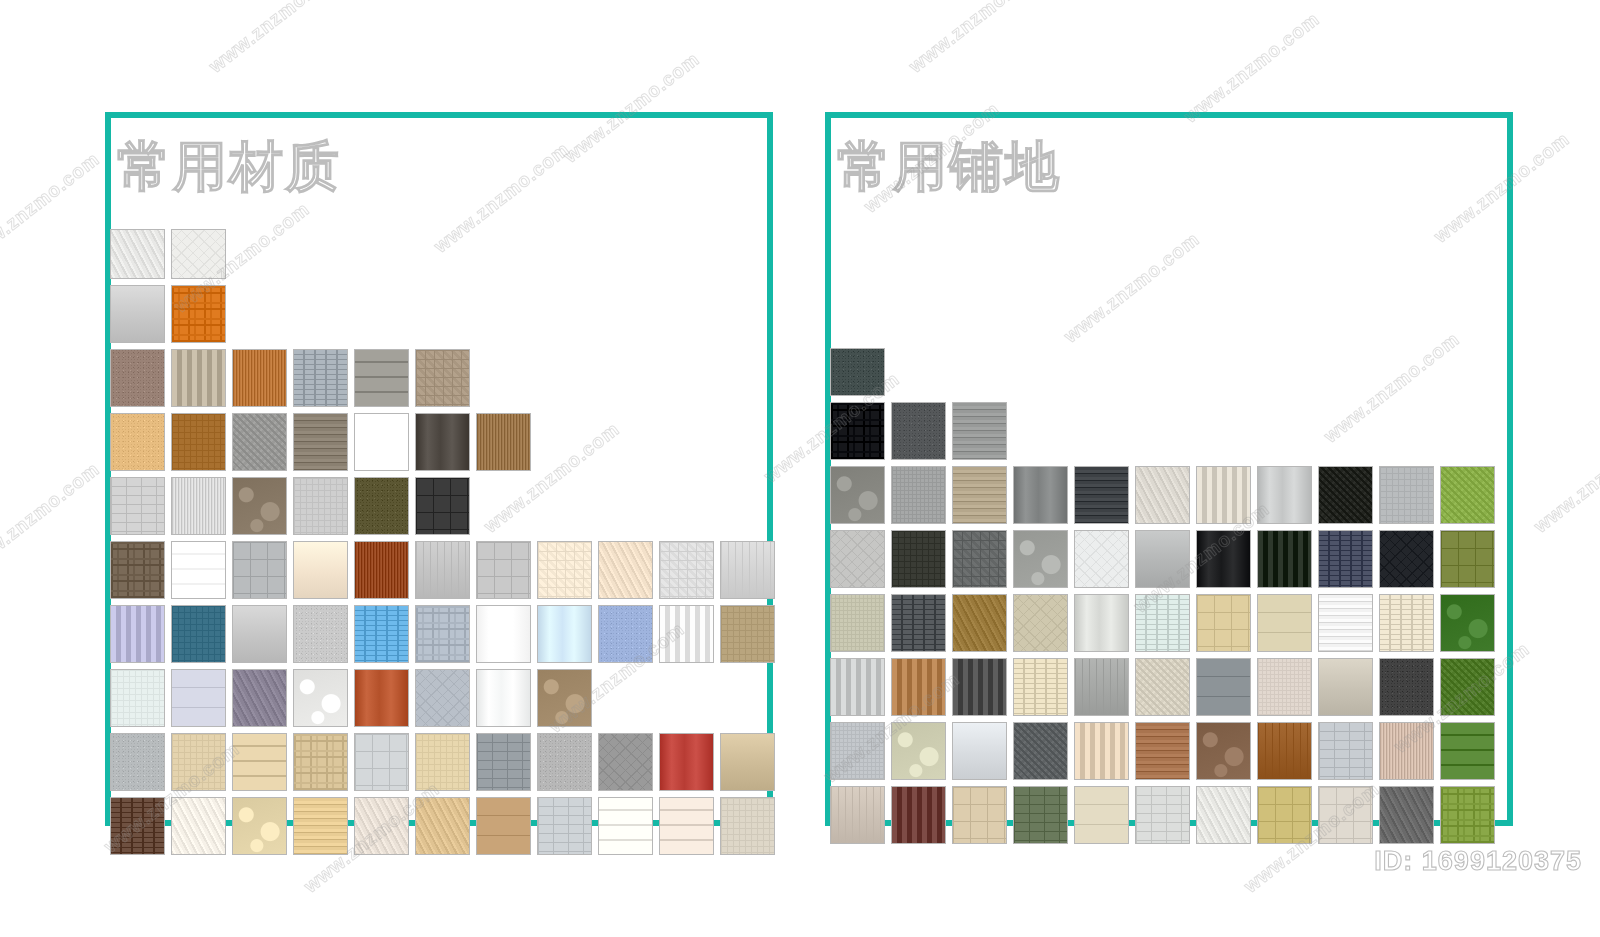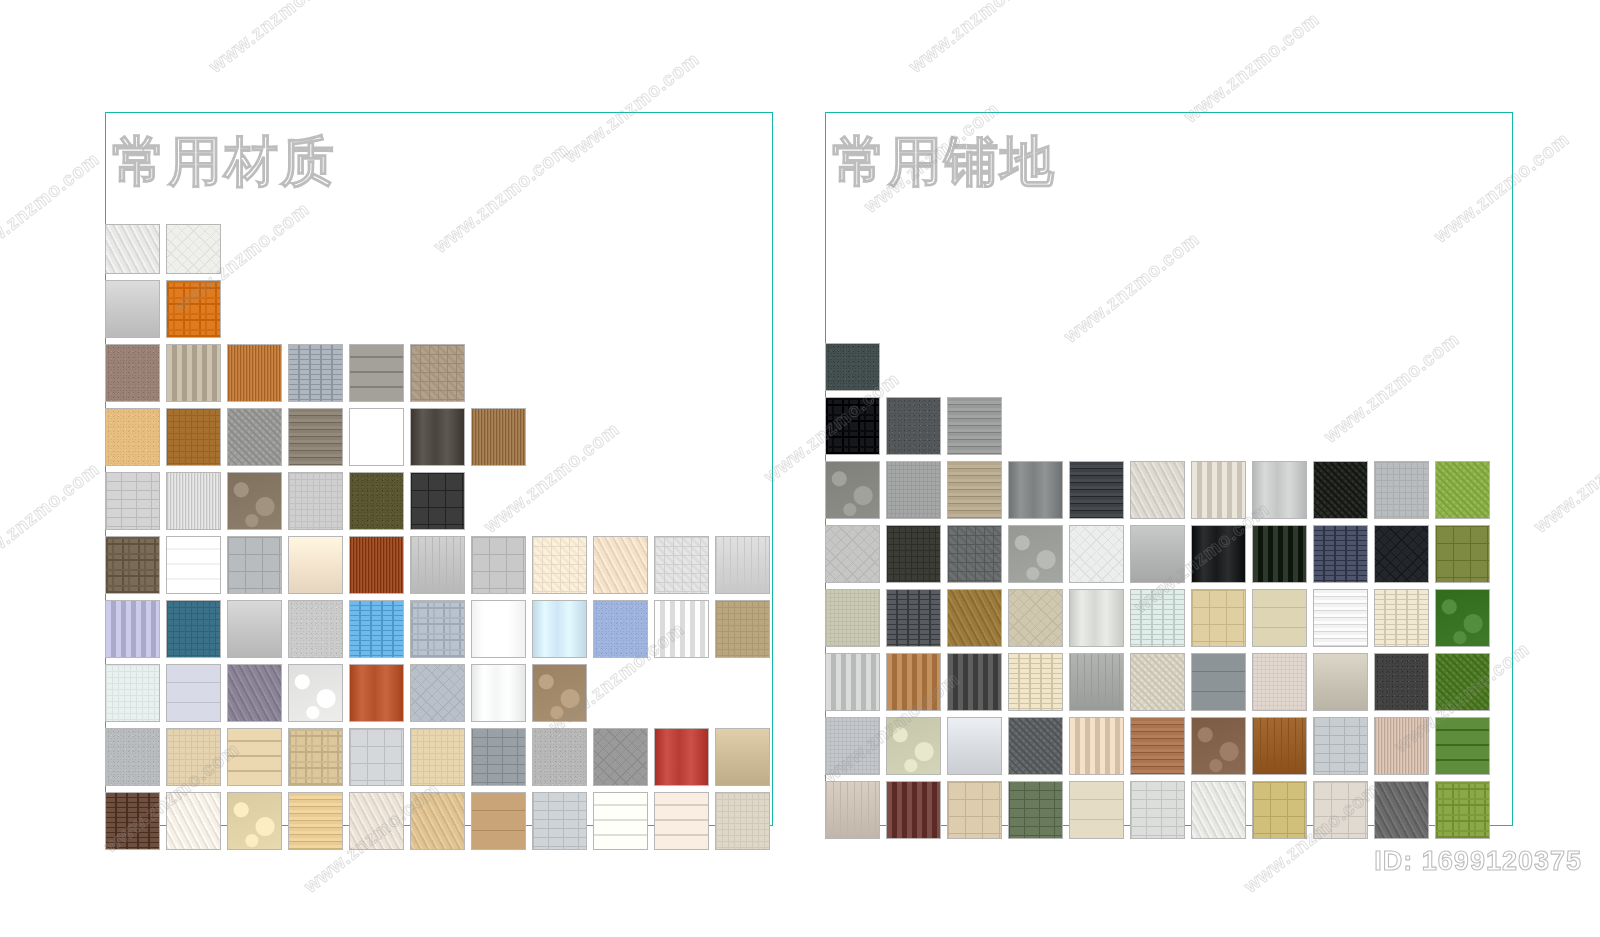--- a/index.html
+++ b/index.html
@@ -27,21 +27,21 @@
     white-space:nowrap;
     transform:rotate(-38deg);
     transform-origin:left top;
     font-family:"Liberation Sans",sans-serif;
   }
 
   
   .panel{
     position:absolute;
     background:#ffffff;
-    border:1px solid #14b8a6;
+    border:6px solid #14b8a6;
     box-sizing:border-box;
     z-index:2;
   }
   #panel-left {left:105px; top:112px; width:668px;  height:714px;}
   #panel-right{left:825px; top:112px; width:688px;  height:714px;}
 
   .panel-title{
     position:absolute;
     left:6px;
     top:22px;

